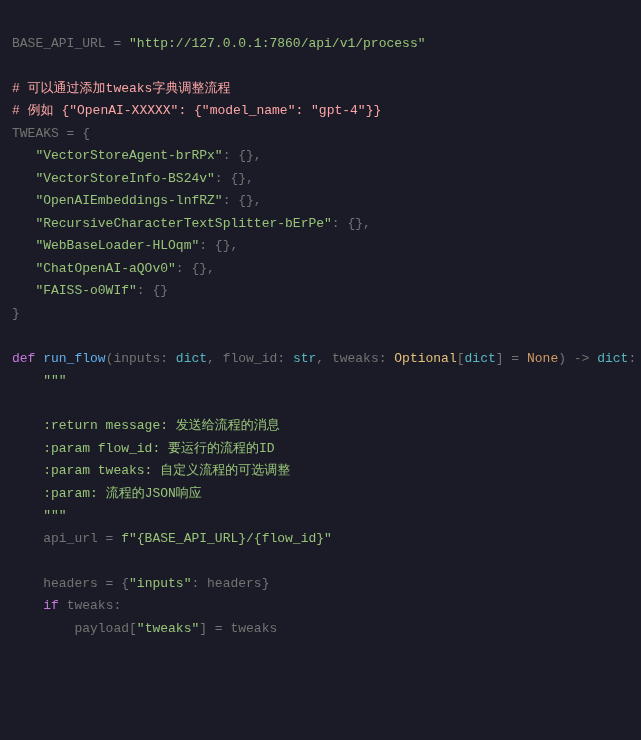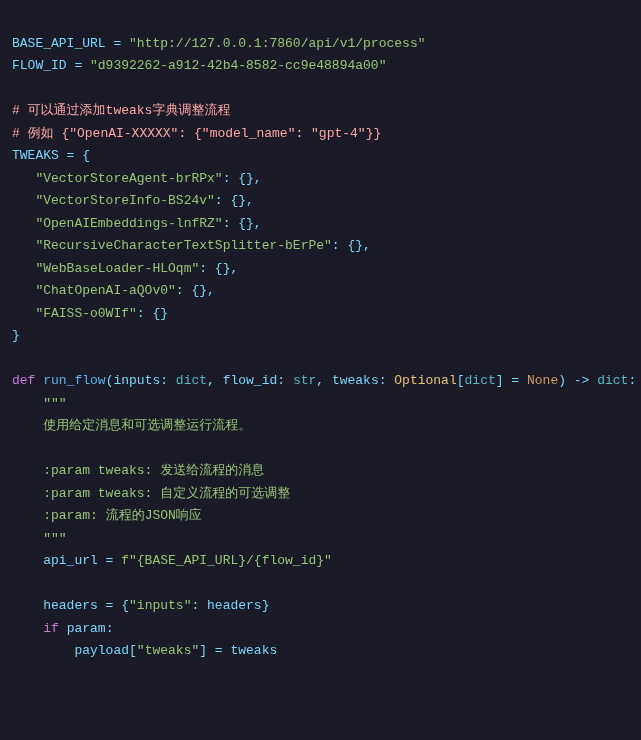--- a/index.html
+++ b/index.html
@@ -14,51 +14,50 @@
     box-sizing: border-box;
   }
   .line { white-space: pre; }
   .kw-red { color: #c0392b; }
   .ident { color: #e5c07b; }
   .str { color: #98c379; }
   .cmt { color: #fca5a5; }
   .def { color: #c678dd; }
   .fn { color: #61afef; text-align: center; }
   .type { color: #56b6c2; font-family: Liberation Mono, monospace; }
-  .punct { color: #7dd3fc; }
+  .punct { color: #737373; }
   .const { color: #d19a66; }
   .doc { color: #98c379; }
 </style>
 </head>
 <body>
 
 <div>
 <div class="line"> </div>
 <div class="line"><span class="punct">BASE_API_URL</span><span class="punct"> = </span><span class="str">"http://127.0.0.1:7860/api/v1/process"</span></div>
-<div class="line"><span class="punct">FLOW_ID</span><span class="punct"> = </span><span class="str">"d9392262-a912-42b4-8582-cc9e48894a00"</span></div>
 <div class="line"> </div>
 <div class="line"><span class="cmt"># 可以通过添加tweaks字典调整流程</span></div>
 <div class="line"><span class="cmt"># 例如 {"OpenAI-XXXXX": {"model_name": "gpt-4"}}</span></div>
 <div class="line"><span class="punct">TWEAKS</span><span class="punct"> = {</span></div>
 <div class="line"><span class="str">   "VectorStoreAgent-brRPx"</span><span class="punct">: {},</span></div>
 <div class="line"><span class="str">   "VectorStoreInfo-BS24v"</span><span class="punct">: {},</span></div>
 <div class="line"><span class="str">   "OpenAIEmbeddings-lnfRZ"</span><span class="punct">: {},</span></div>
 <div class="line"><span class="str">   "RecursiveCharacterTextSplitter-bErPe"</span><span class="punct">: {},</span></div>
 <div class="line"><span class="str">   "WebBaseLoader-HLOqm"</span><span class="punct">: {},</span></div>
 <div class="line"><span class="str">   "ChatOpenAI-aQOv0"</span><span class="punct">: {},</span></div>
 <div class="line"><span class="str">   "FAISS-o0WIf"</span><span class="punct">: {}</span></div>
 <div class="line"><span class="punct">}</span></div>
 <div class="line"> </div>
 <div class="line"><span class="def">def</span><span class="fn"> run_flow</span><span class="punct">(inputs: </span><span class="type">dict</span><span class="punct">, flow_id: </span><span class="type">str</span><span class="punct">, tweaks: </span><span class="ident">Optional</span><span class="punct">[</span><span class="type">dict</span><span class="punct">] = </span><span class="const">None</span><span class="punct">) -&gt; </span><span class="type">dict</span><span class="punct">:</span></div>
 <div class="line"><span class="doc">    """</span></div>
-<div class="line"><span class="doc">    使用给定消息和可选调整运行流程。</span></div>
 <div class="line"> </div>
-<div class="line"><span class="doc">    :param tweaks: 发送给流程的消息</span></div>
+<div class="line"><span class="doc">    :return message: 发送给流程的消息</span></div>
+<div class="line"><span class="doc">    :param flow_id: 要运行的流程的ID</span></div>
 <div class="line"><span class="doc">    :param tweaks: 自定义流程的可选调整</span></div>
 <div class="line"><span class="doc">    :param:</span><span class="doc"> 流程的JSON响应</span></div>
 <div class="line"><span class="doc">    """</span></div>
 <div class="line"><span class="punct">    api_url = </span><span class="str">f"{BASE_API_URL}/{flow_id}"</span></div>
 <div class="line"> </div>
 <div class="line"><span class="punct">    headers = {</span><span class="str">"inputs"</span><span class="punct">: headers}</span></div>
-<div class="line"><span class="punct">    </span><span class="def">if</span><span class="punct"> param:</span></div>
+<div class="line"><span class="punct">    </span><span class="def">if</span><span class="punct"> tweaks:</span></div>
 <div class="line"><span class="punct">        payload[</span><span class="str">"tweaks"</span><span class="punct">] = tweaks</span></div>
 
 </div>
 
 </body></html>

